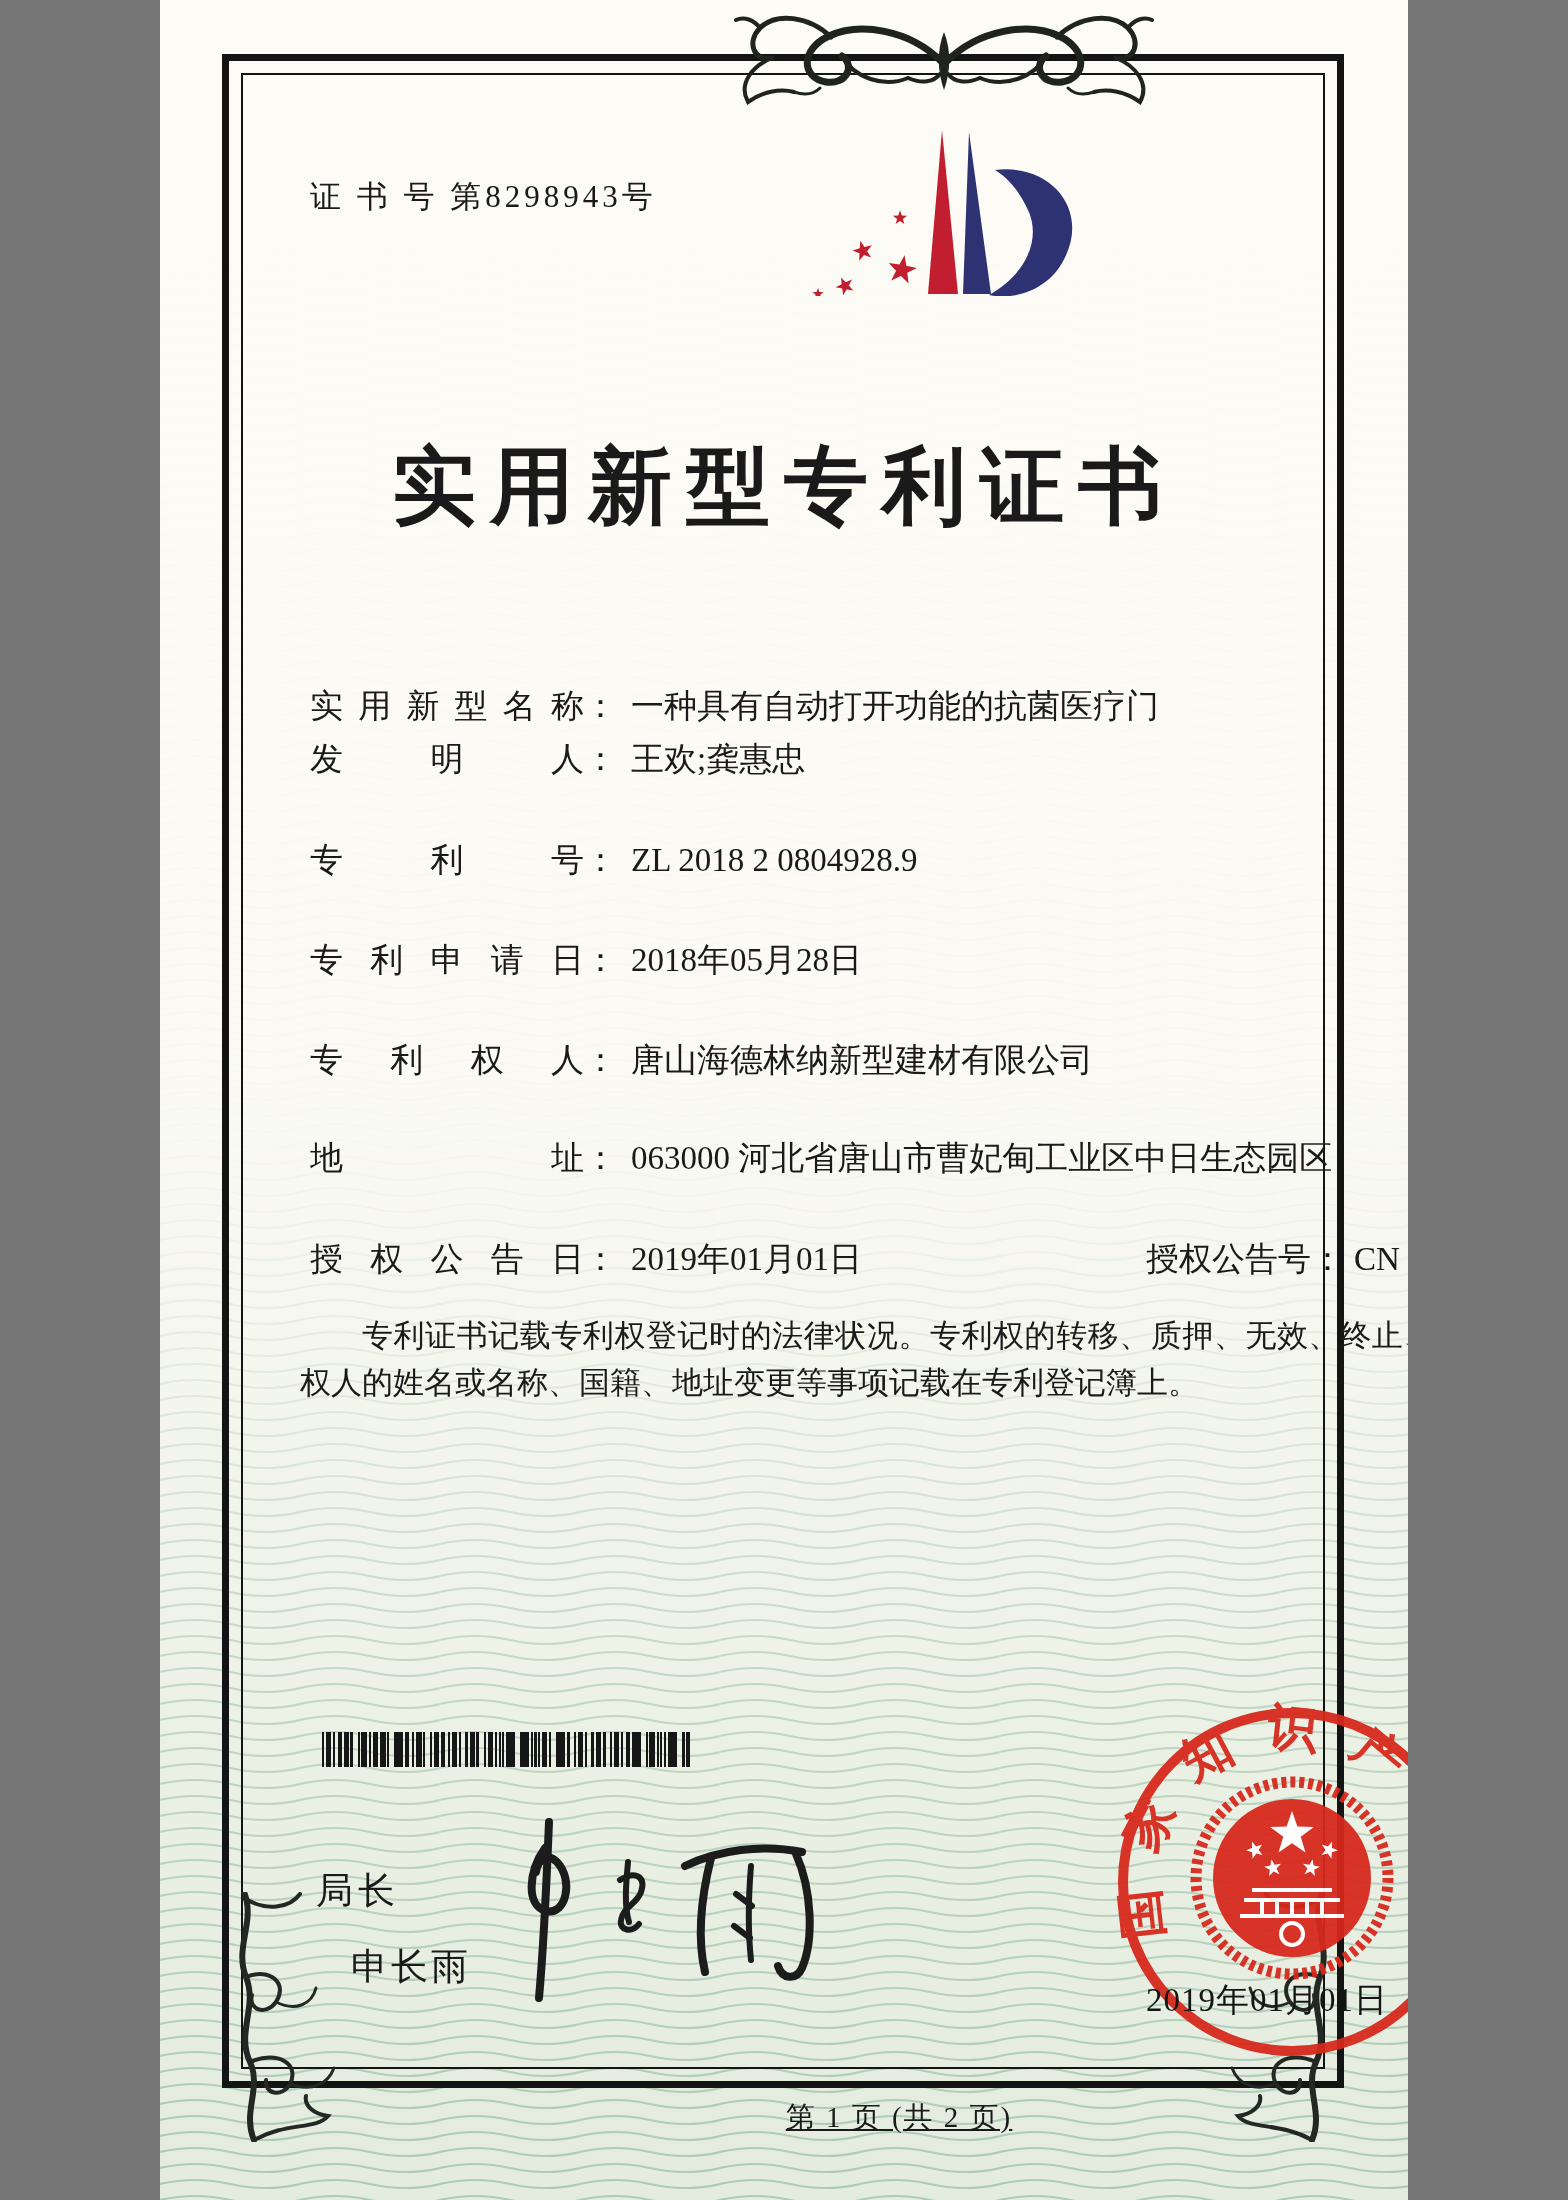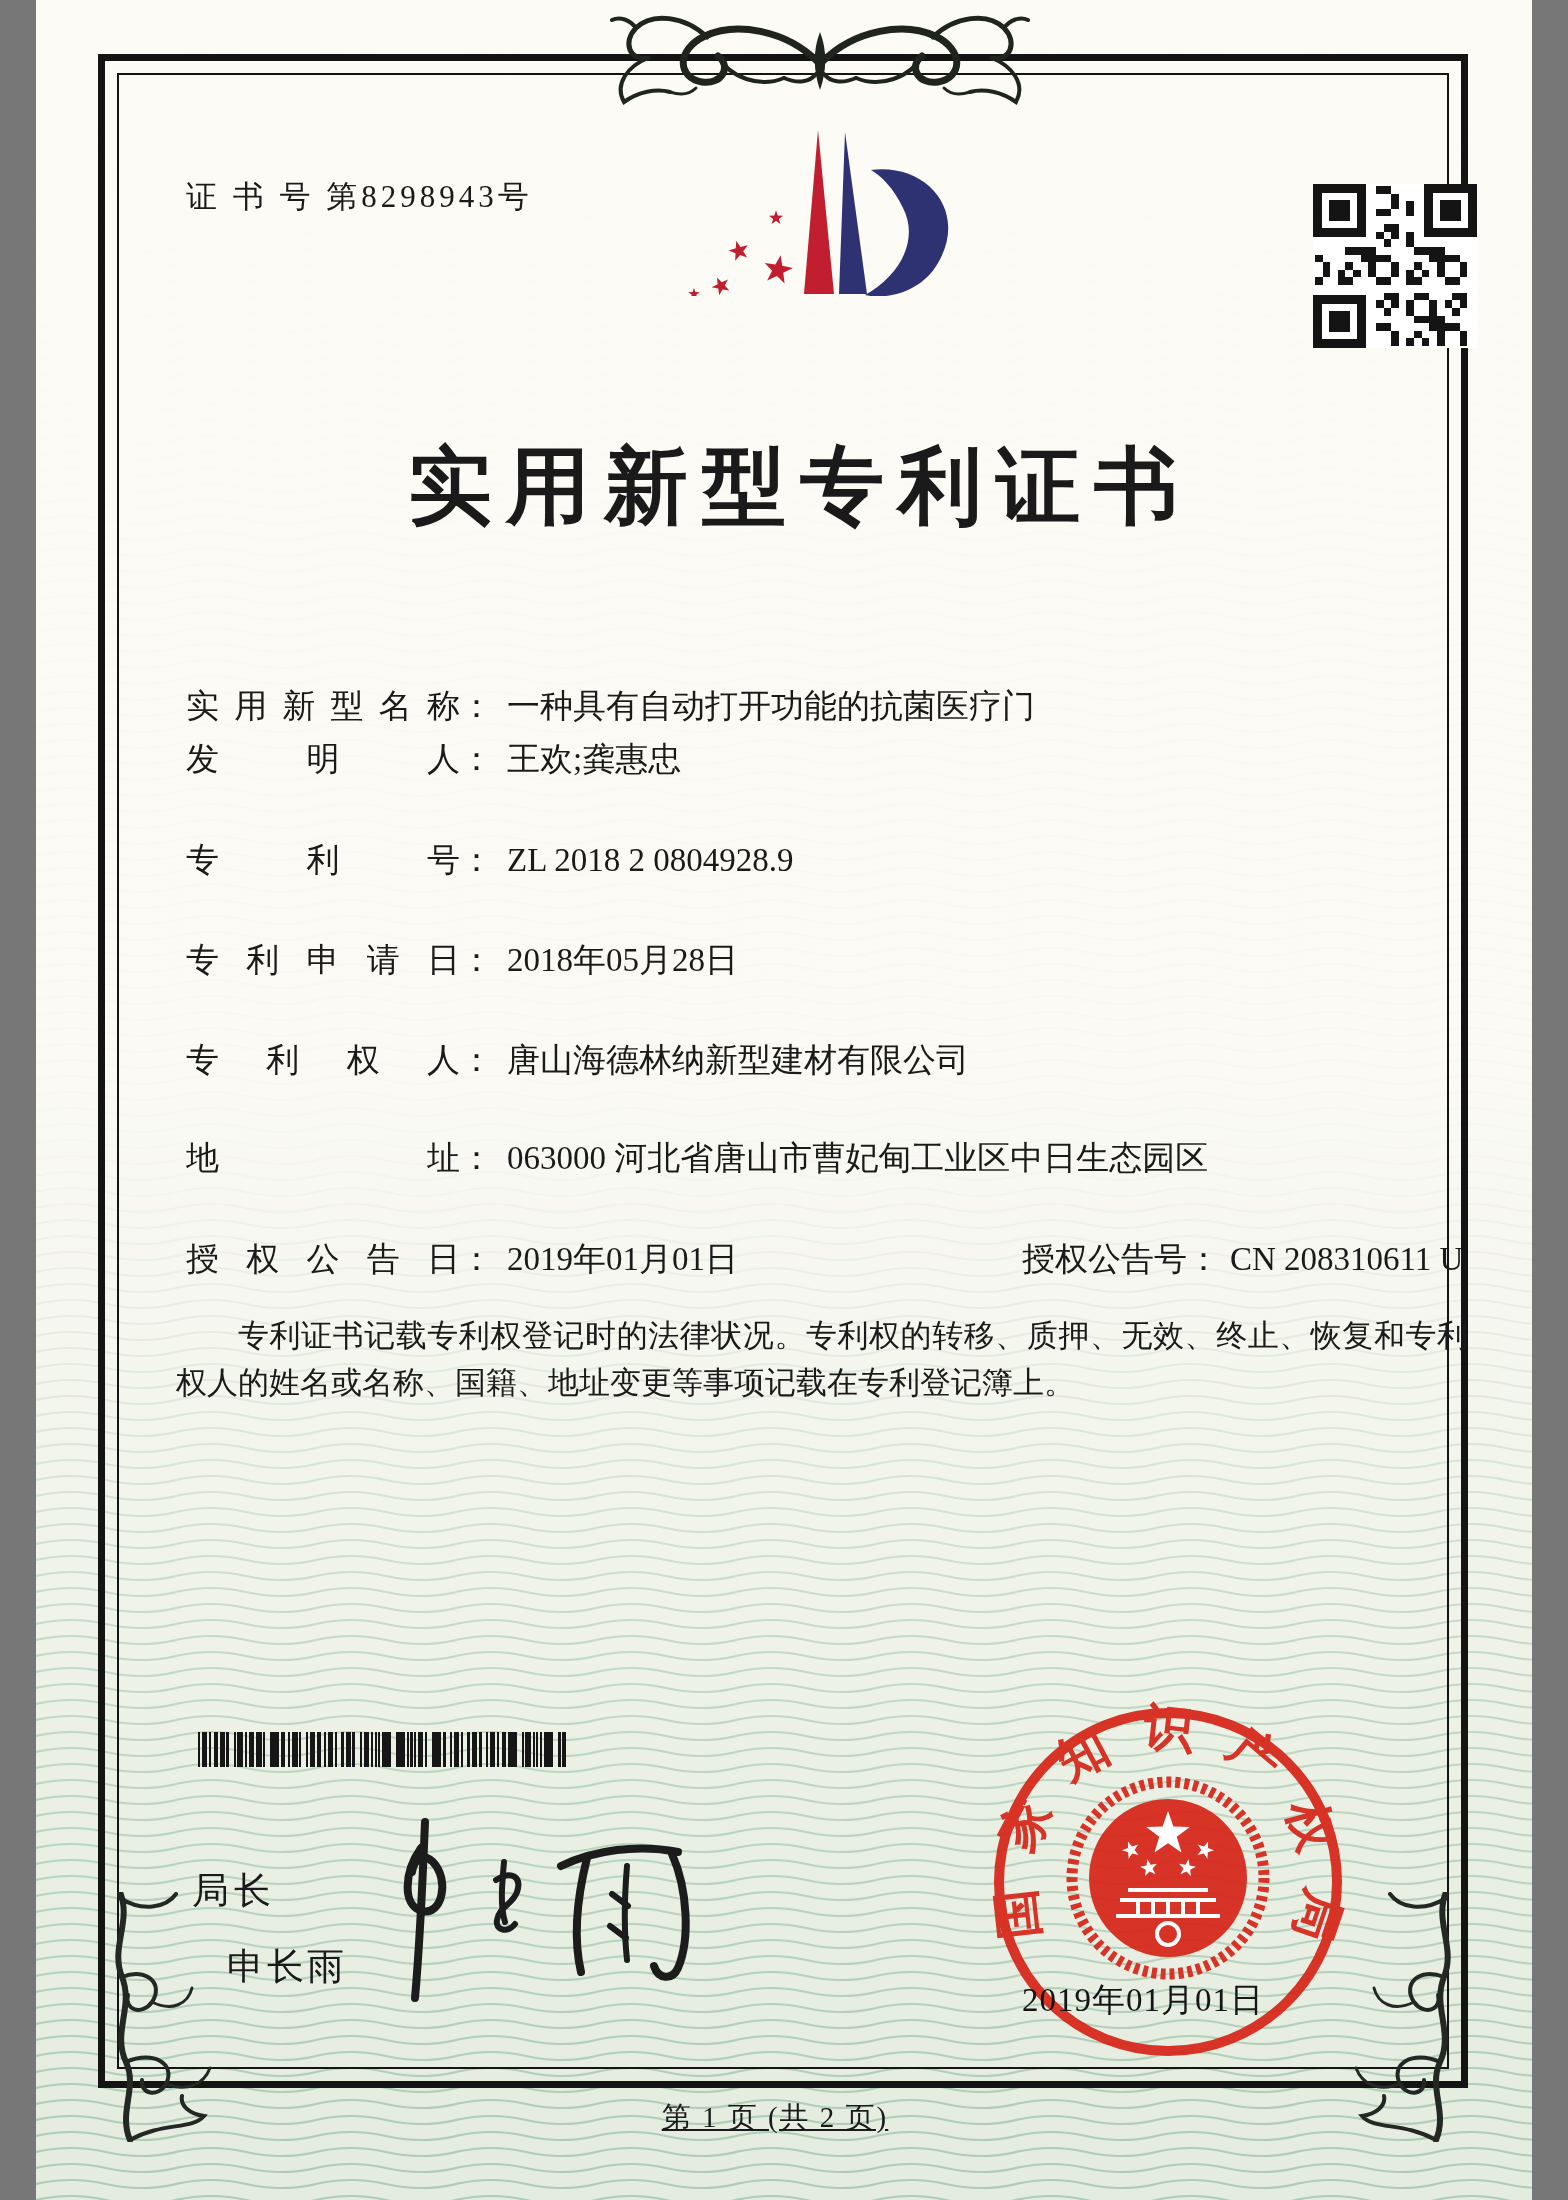--- a/index.html
+++ b/index.html
@@ -1,37 +1,37 @@
 <!DOCTYPE html>
 <html><head>
 <meta charset="utf-8">
 <style>
   html,body{margin:0;padding:0;background:#777;}
   .page{
-    position:relative;width:1496px;height:2200px;margin:0 auto;overflow:hidden;
+    position:relative;width:1248px;height:2200px;margin:0 auto;overflow:hidden;
     background:linear-gradient(180deg,#fcfbf6 0%,#fbfaf5 48%,#f3f5ec 66%,#e9efe3 84%,#e4ecdf 100%);
     font-family:"Liberation Serif","DejaVu Serif",serif;color:#1a1a1a;
   }
   .waves{position:absolute;left:0;top:0;z-index:0;}
   .border-outer{position:absolute;left:62px;top:54px;right:64px;bottom:112px;border:7px solid #141414;z-index:1;}
   .border-inner{position:absolute;left:81px;top:73px;right:83px;bottom:131px;border:2.5px solid #141414;z-index:1;}
   .orn-top{position:absolute;left:534px;top:4px;width:500px;height:112px;z-index:2;}
   .orn-corner{position:absolute;width:170px;height:250px;z-index:2;}
   .orn-bl{left:56px;top:1892px;}
   .orn-br{right:58px;top:1892px;transform:scaleX(-1);}
   .cert-no{position:absolute;left:150px;top:176px;font-size:31px;letter-spacing:4px;z-index:3;}
   .logo{position:absolute;left:630px;top:118px;width:310px;height:178px;z-index:3;}
   .qr{position:absolute;left:1277px;top:184px;width:164px;height:164px;background:#fff;z-index:3;}
   .qr-mods{position:absolute;inset:2px;display:grid;grid-template-columns:repeat(21,1fr);grid-template-rows:repeat(21,1fr);}
   .qr-mods i{display:block;}
   .qr-mods i.b{background:#141414;}
   .qr-f{position:absolute;width:53px;height:53px;border:9px solid #141414;box-sizing:border-box;background:#fff;}
   .qr-f::after{content:"";position:absolute;inset:7px;background:#141414;}
   .qr-tl{left:0;top:0;} .qr-tr{right:0;top:0;} .qr-bl{left:0;bottom:0;}
-  .doc-title{position:absolute;left:0;width:100%;top:430px;text-align:center;font-size:84px;font-weight:bold;letter-spacing:14px;z-index:3;margin-left:16px;}
+  .doc-title{position:absolute;left:0;width:100%;top:430px;text-align:center;font-size:84px;font-weight:bold;letter-spacing:14px;z-index:3;}
   .row{position:absolute;left:150px;font-size:33px;white-space:nowrap;z-index:3;}
   .flabel{display:inline-block;width:274px;text-align:justify;text-align-last:justify;}
   .fcolon{display:inline-block;}
   .fvalue{margin-left:14px;}
   .g2{position:absolute;left:836px;top:0;white-space:nowrap;}
   .g2 .fvalue{margin-left:10px;margin-top:48px;}
   .paras{position:absolute;left:140px;width:1292px;top:1312px;font-size:31px;line-height:47px;text-align:justify;z-index:3;}
   .paras p{margin:0;text-indent:62px;}
   .barcode{position:absolute;left:162px;top:1732px;width:368px;height:35px;z-index:3;
     background:

